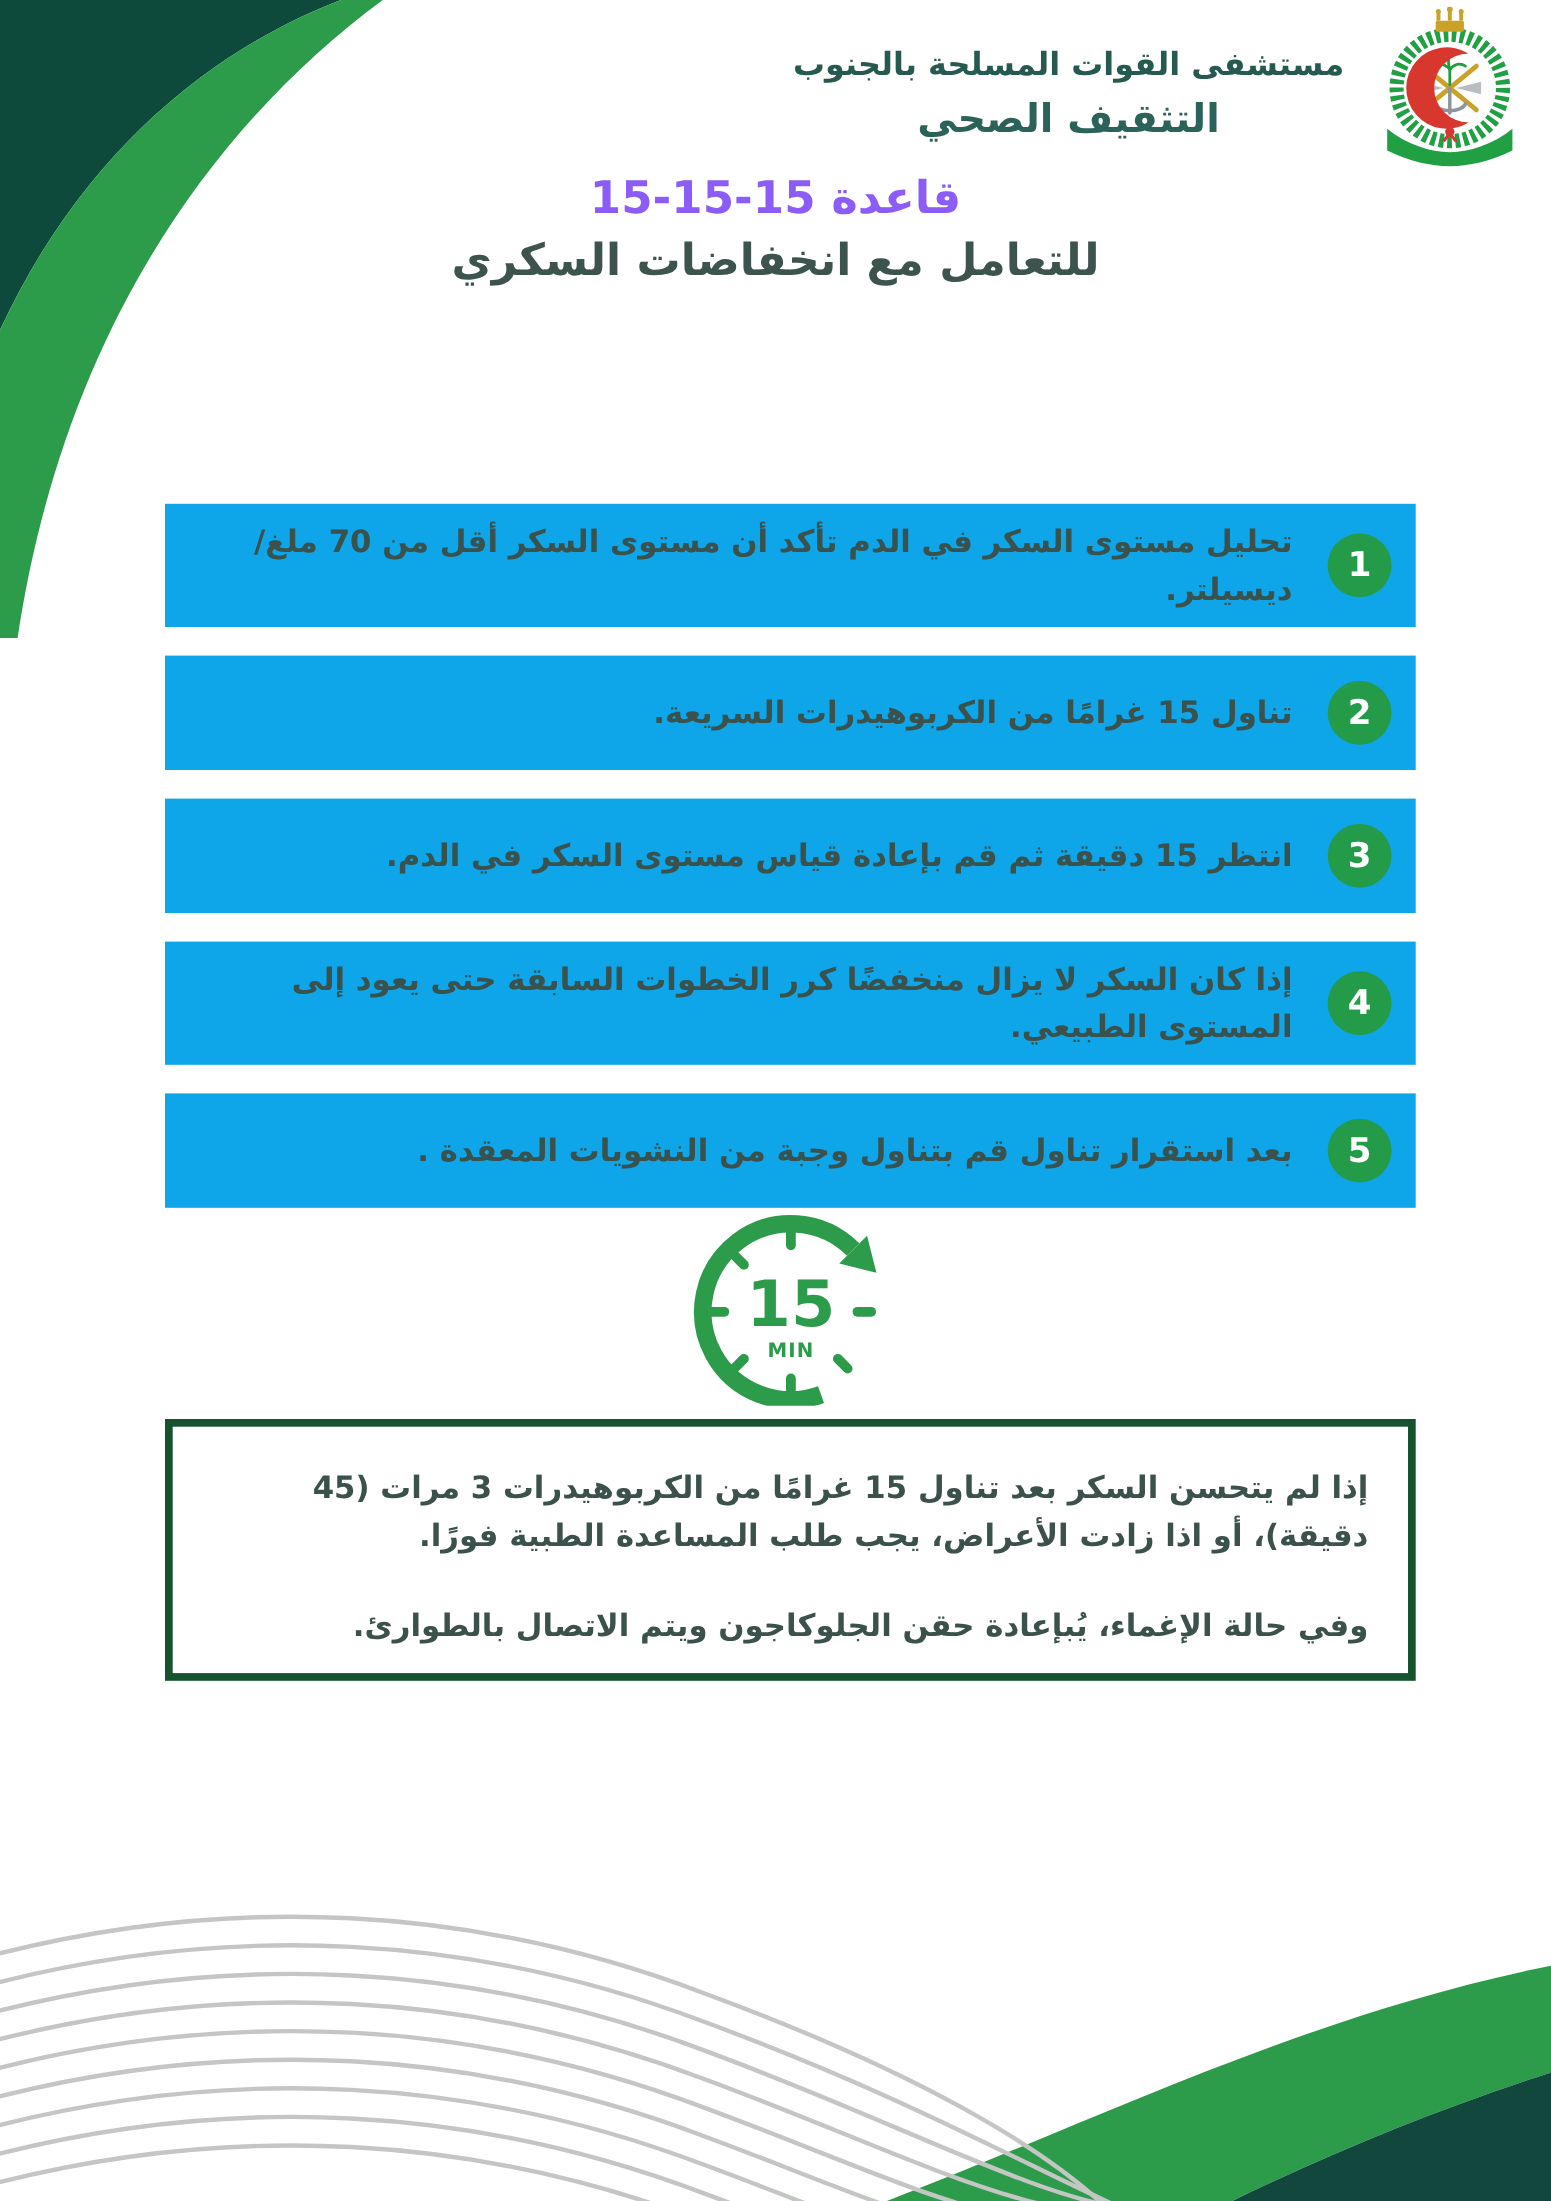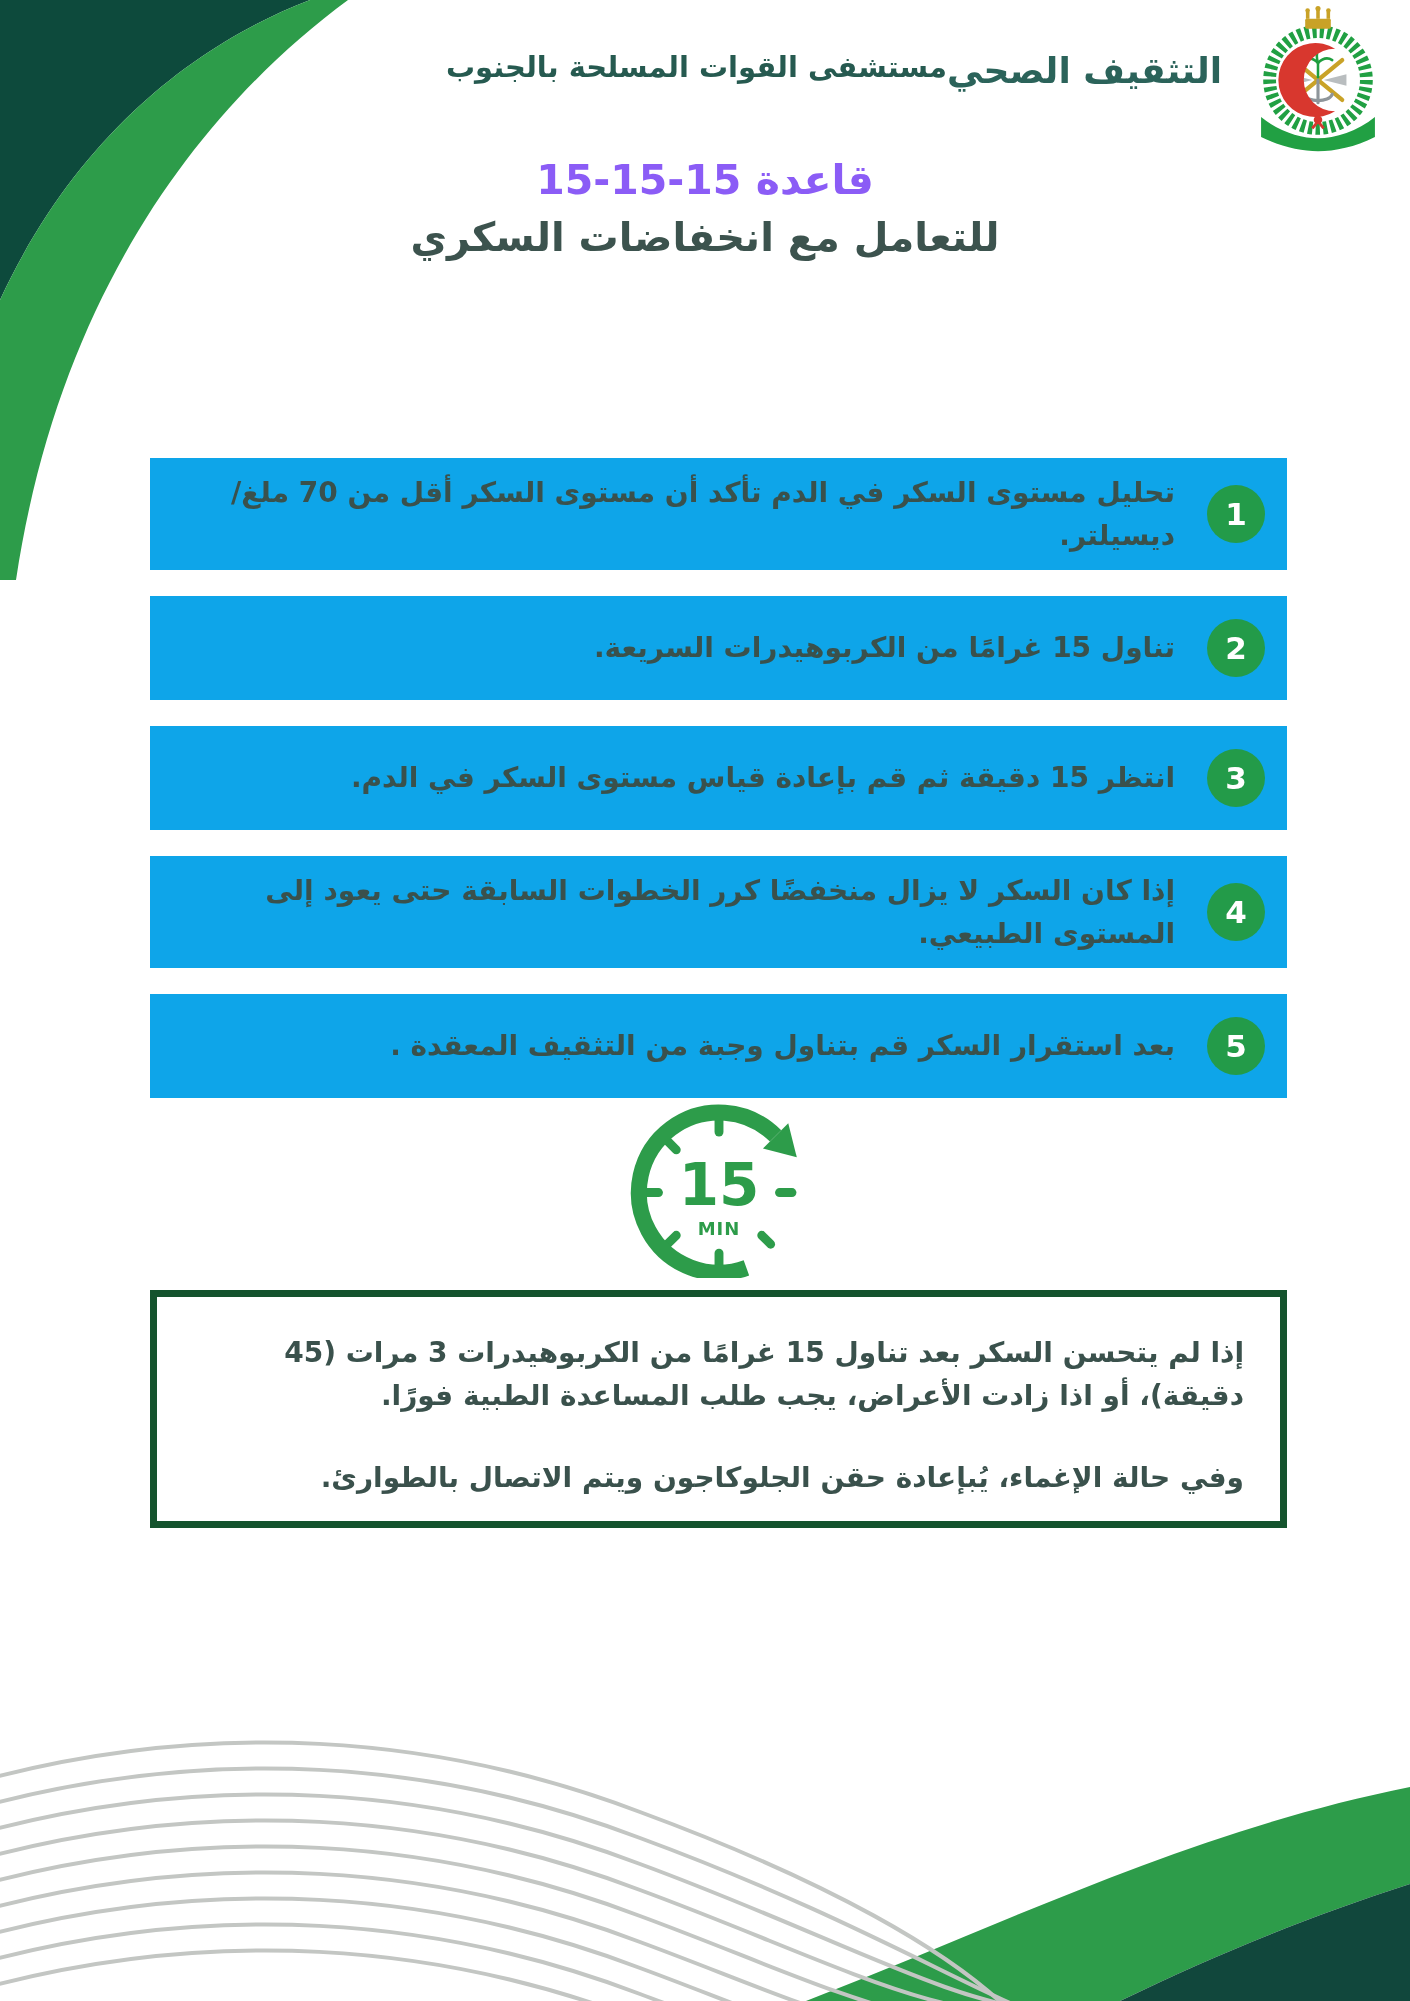--- a/index.html
+++ b/index.html
@@ -9,21 +9,21 @@
     background:#ffffff;
     overflow:hidden;
     font-family:"DejaVu Sans", sans-serif;
   }
   
   .deco-topleft{position:absolute;top:0;left:0;width:420px;height:580px;}
   .deco-bottom{position:absolute;left:0;top:1681px;width:1410px;height:320px;}
   
   .header-text{
     position:absolute;top:40px;right:188px;
-    display:flex;flex-direction:row;align-items:center;
+    display:flex;flex-direction:column;align-items:center;
     color:#265a50;
   }
   .hospital-name{font-size:29px;font-weight:bold;line-height:1.3;}
   .department{font-size:36px;font-weight:bold;line-height:1.3;margin-top:8px;color:#2b635a;}
   .logo{position:absolute;top:6px;right:18px;width:148px;height:148px;}
   
   .title{
     position:absolute;left:0;right:0;top:156px;
     text-align:center;font-size:41px;font-weight:bold;color:#8b5cf6;
   }
@@ -143,21 +143,21 @@
     </div>
     <div class="step">
       <div class="step-text">انتظر 15 دقيقة ثم قم بإعادة قياس مستوى السكر في الدم.</div>
       <div class="step-num">3</div>
     </div>
     <div class="step">
       <div class="step-text">إذا كان السكر لا يزال منخفضًا كرر الخطوات السابقة حتى يعود إلى المستوى الطبيعي.</div>
       <div class="step-num">4</div>
     </div>
     <div class="step">
-      <div class="step-text">بعد استقرار السكر قم بتناول وجبة من التثقيف المعقدة .</div>
+      <div class="step-text">بعد استقرار تناول قم بتناول وجبة من النشويات المعقدة .</div>
       <div class="step-num">5</div>
     </div>
   </div>
 
   <div class="timer">
     <svg viewBox="0 0 100 100" aria-hidden="true">
       <g stroke="#2d9c4a" stroke-width="5" stroke-linecap="round">
         <line x1="50" y1="11" x2="50" y2="18"></line>
         <line x1="84" y1="52" x2="91" y2="52"></line>
         <line x1="74" y1="76" x2="79" y2="81"></line>

